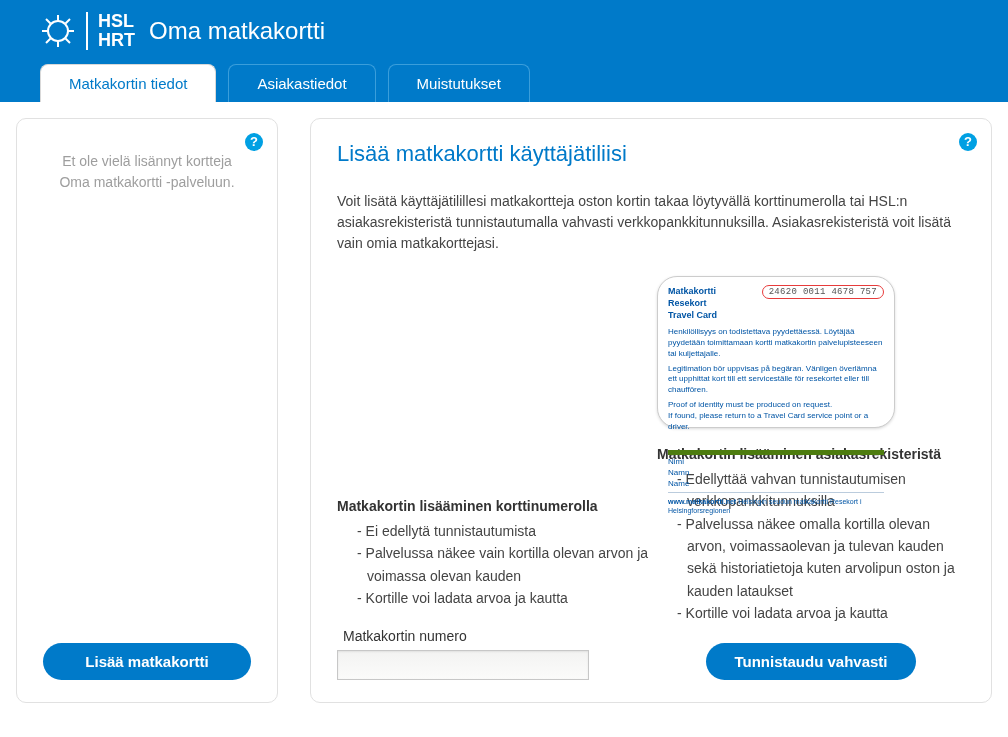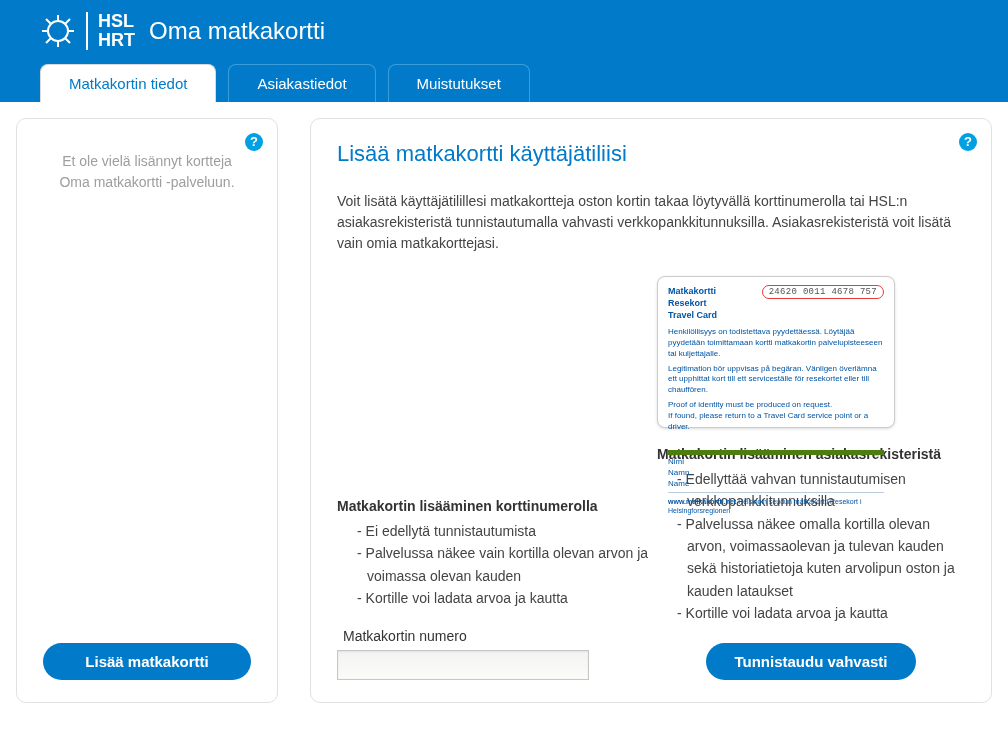--- a/index.html
+++ b/index.html
@@ -136,21 +136,21 @@
     background: linear-gradient(#f3f3f2, #fbfbfa);
     padding: 4px 8px;
     font-size: 14px;
     box-shadow: inset 0 1px 2px rgba(0,0,0,0.08);
   }
   .btn-row { margin-top: 16px; }
   .card-image {
     width: 238px;
     height: 152px;
     border: 1px solid #ccc;
-    border-radius: 8px;
+    border-radius: 20px;
     background: #fff;
     padding: 8px 10px;
     box-shadow: 0 1px 3px rgba(0,0,0,0.15);
     margin-bottom: 18px;
     position: relative;
     font-size: 8px;
     color: #0055a5;
     line-height: 1.35;
   }
   .card-top-row { display: flex; justify-content: space-between; align-items: flex-start; }

